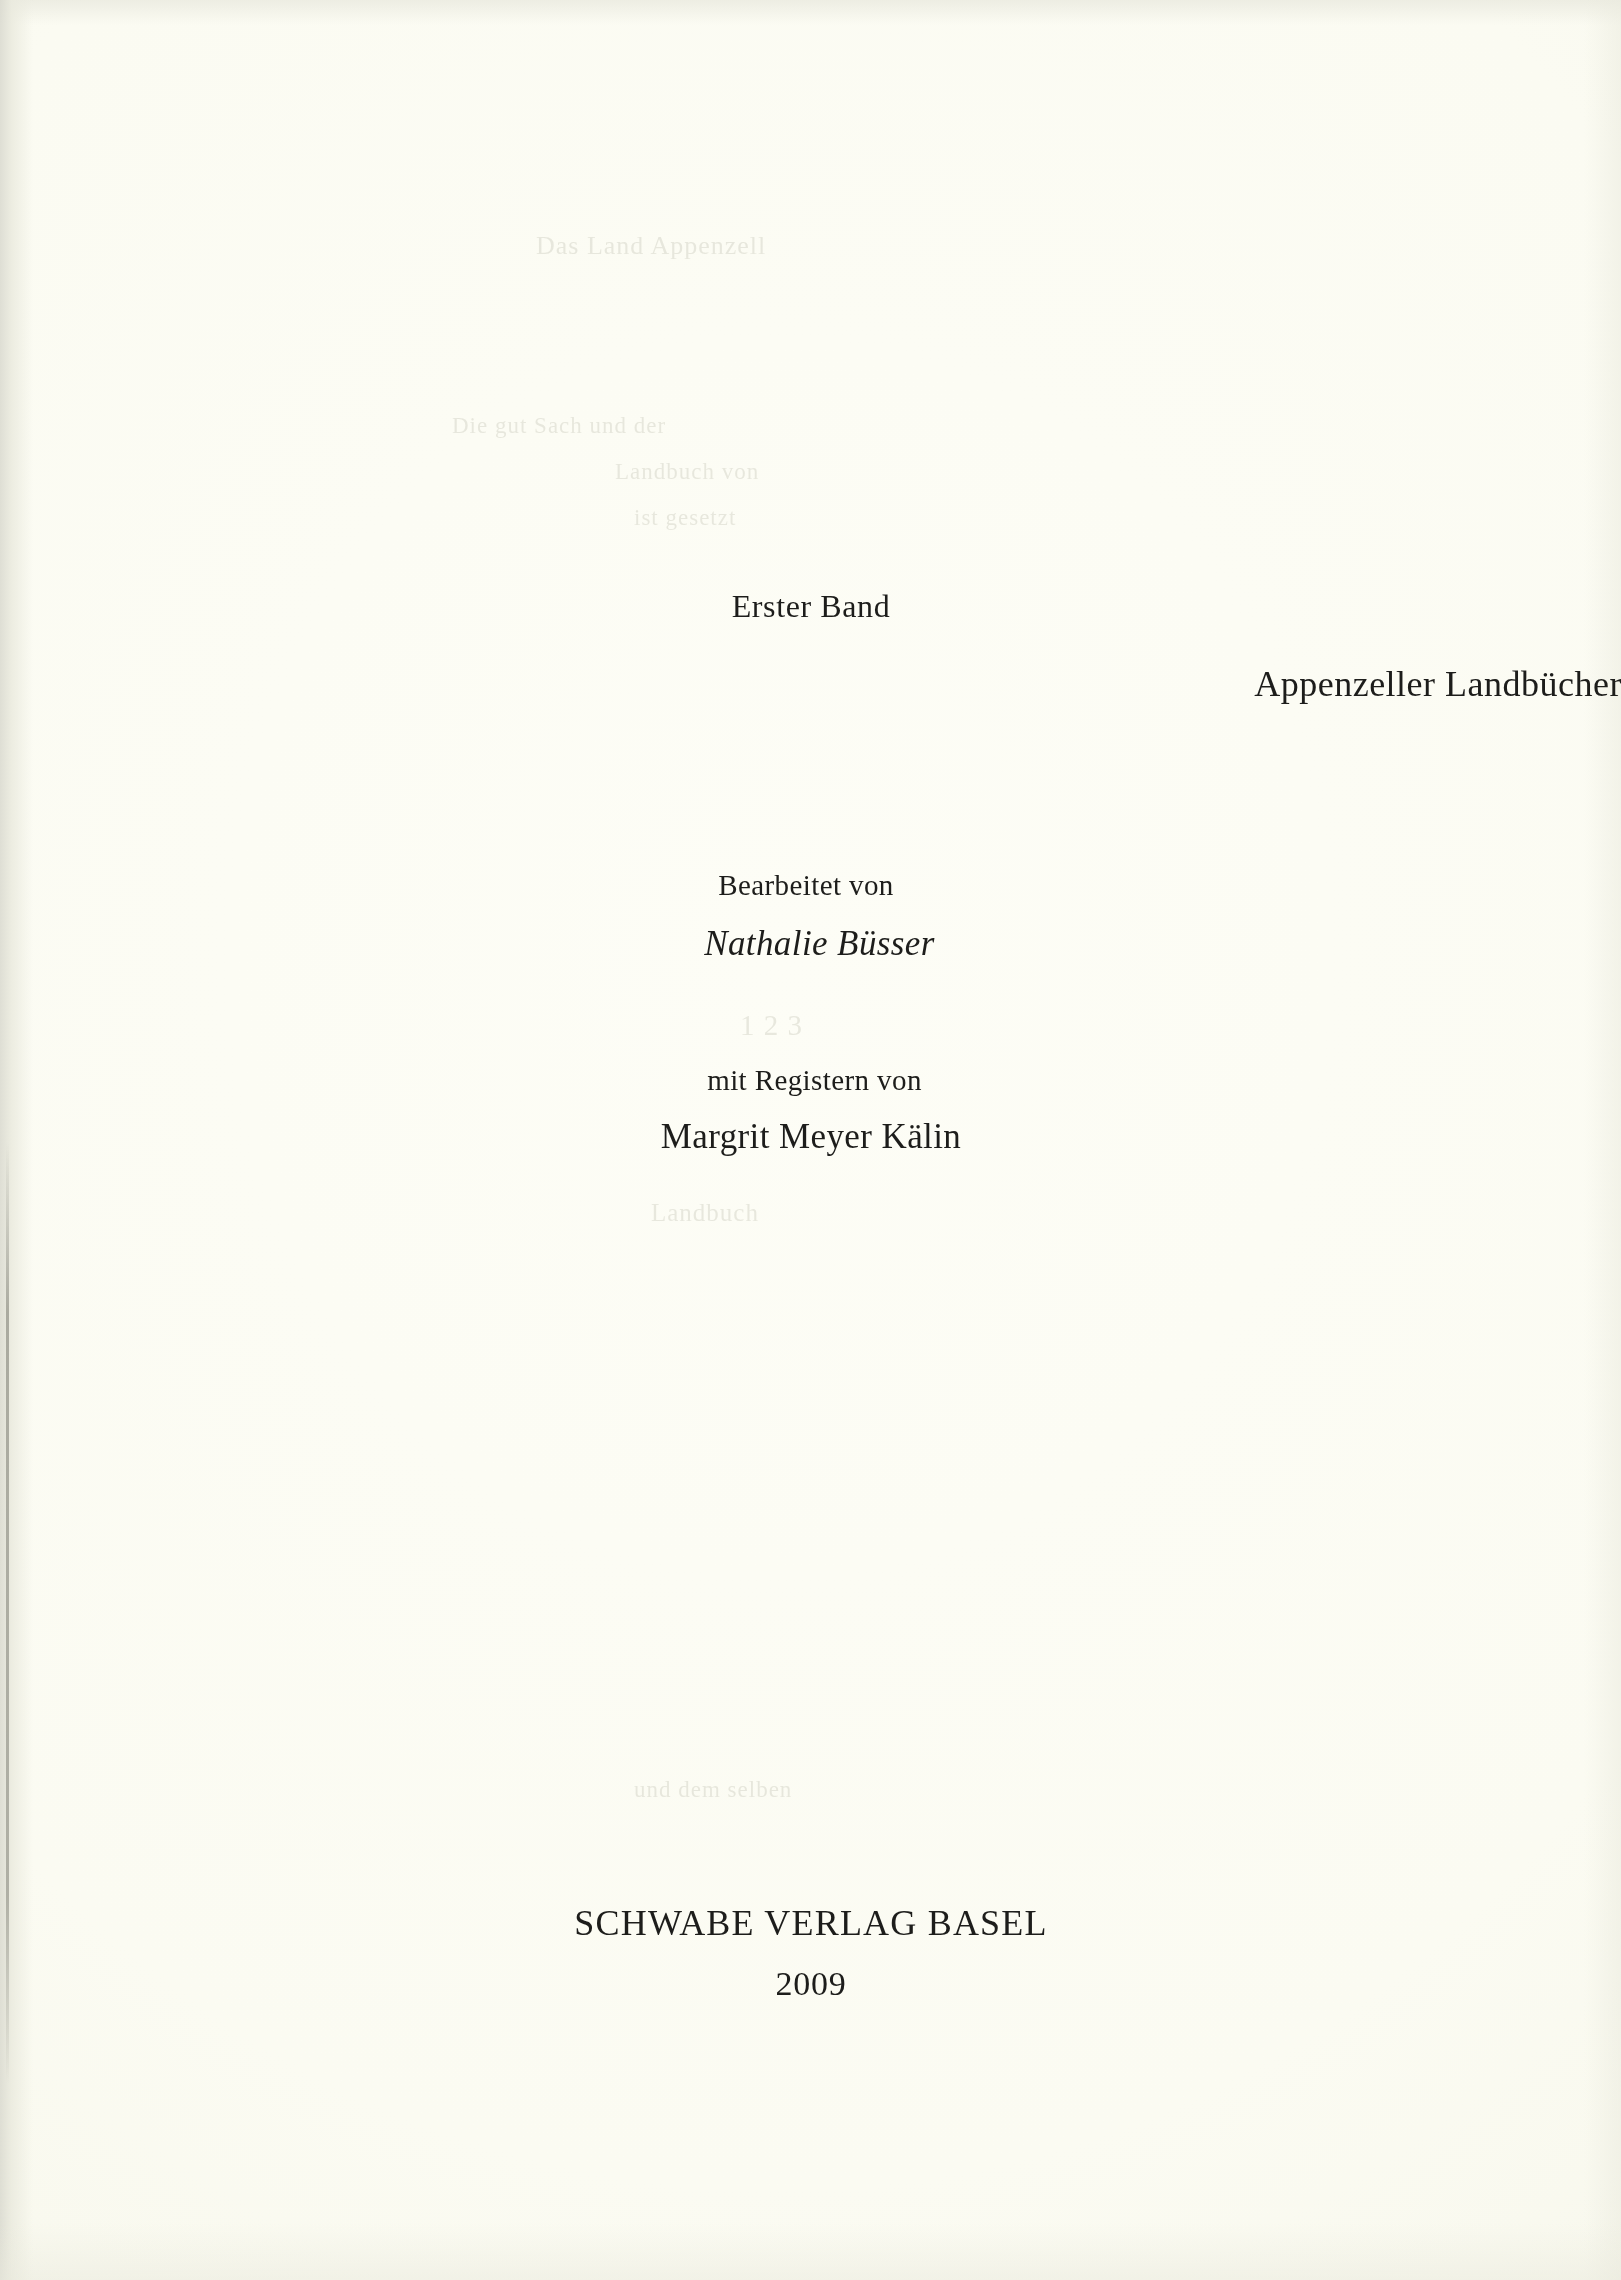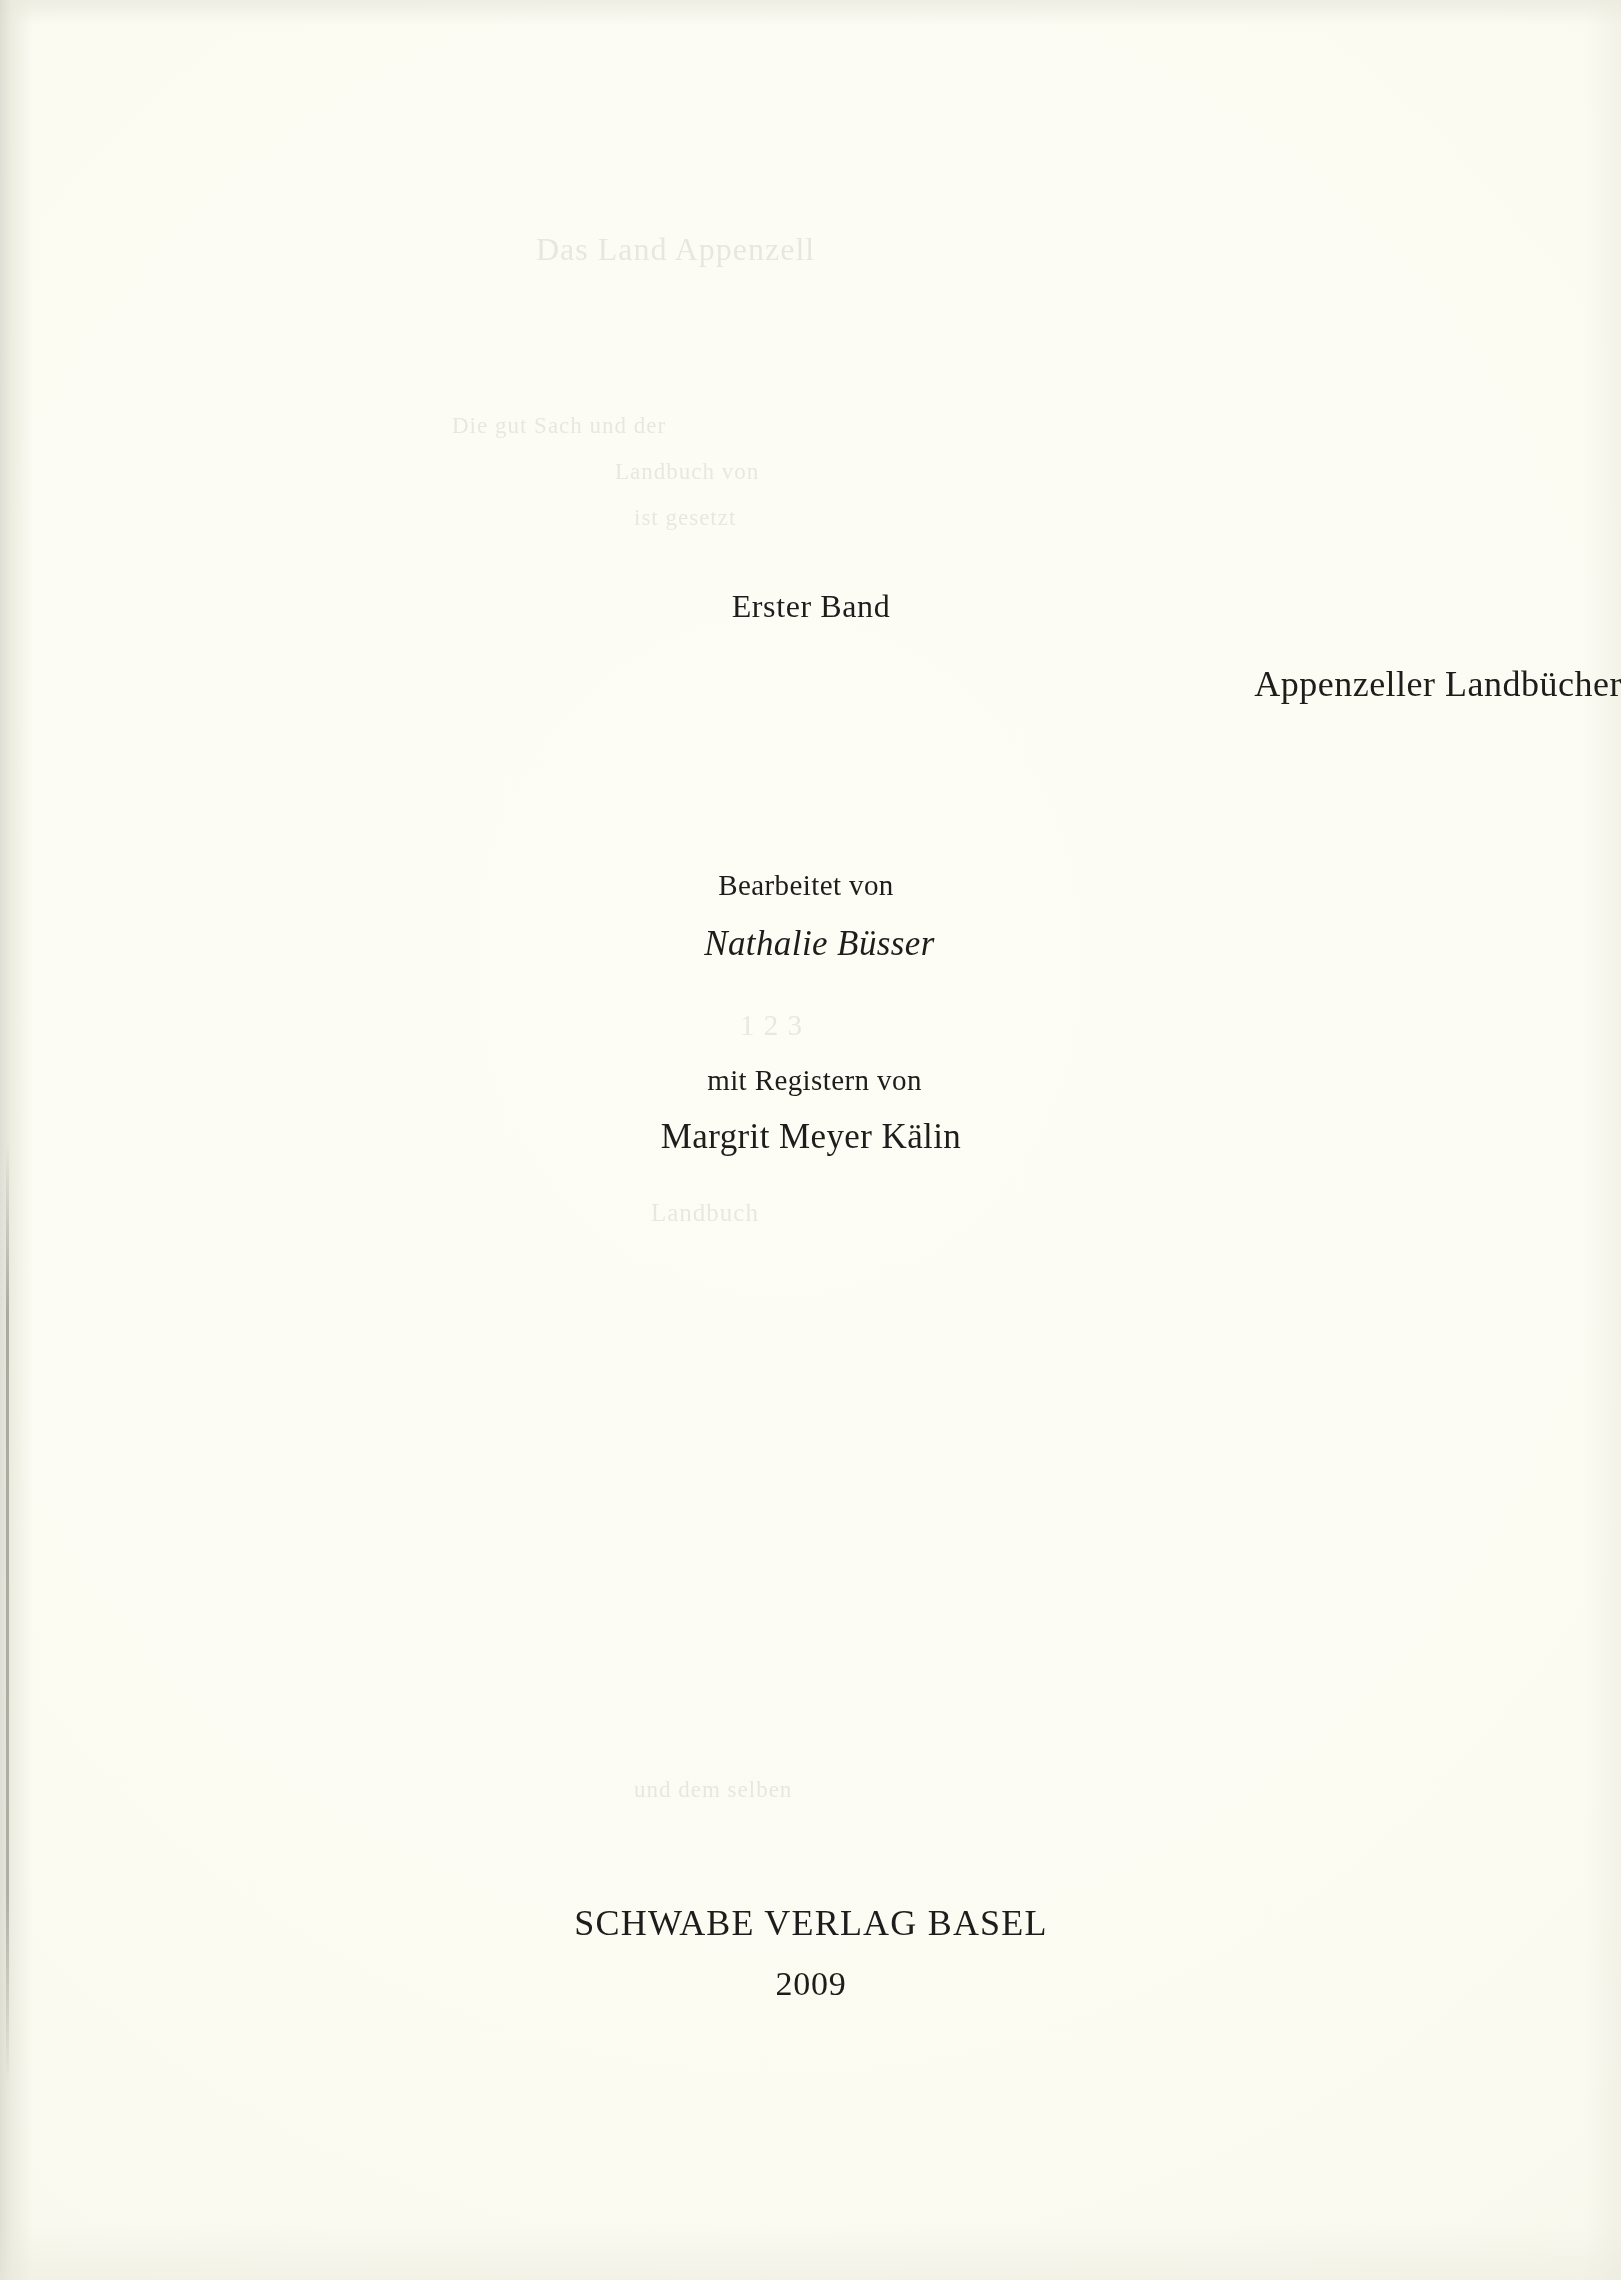--- a/index.html
+++ b/index.html
@@ -160,21 +160,21 @@
 <body>
 
 <div class="page">
 
   <div class="edge-top"></div>
   <div class="edge-left"></div>
   <div class="edge-left-line"></div>
   <div class="edge-right"></div>
   <div class="edge-bottom"></div>
 
-  <div class="showthrough" style="left:500px; top:231px; font-size:32px;padding-left:36px;">Das Land Appenzell</div>
+  <div class="showthrough" style="left:500px; top:231px; font-size:26px;padding-left:36px;">Das Land Appenzell</div>
   <div class="showthrough" style="left:452px; top:413px; font-size:23px;">Die gut Sach und der</div>
   <div class="showthrough" style="left:615px; top:459px; font-size:23px;">Landbuch von</div>
   <div class="showthrough" style="left:634px; top:505px; font-size:23px;">ist gesetzt</div>
   <div class="showthrough" style="left:740px; top:1009px; font-size:29px;">1 2 3</div>
   <div class="showthrough" style="left:615px; top:1199px; font-size:25px;margin-left:36px;">Landbuch</div>
   <div class="showthrough" style="left:634px; top:1777px; font-size:23px;">und dem selben</div>
 
   <div class="content">
 
     <h1 class="main-title">

